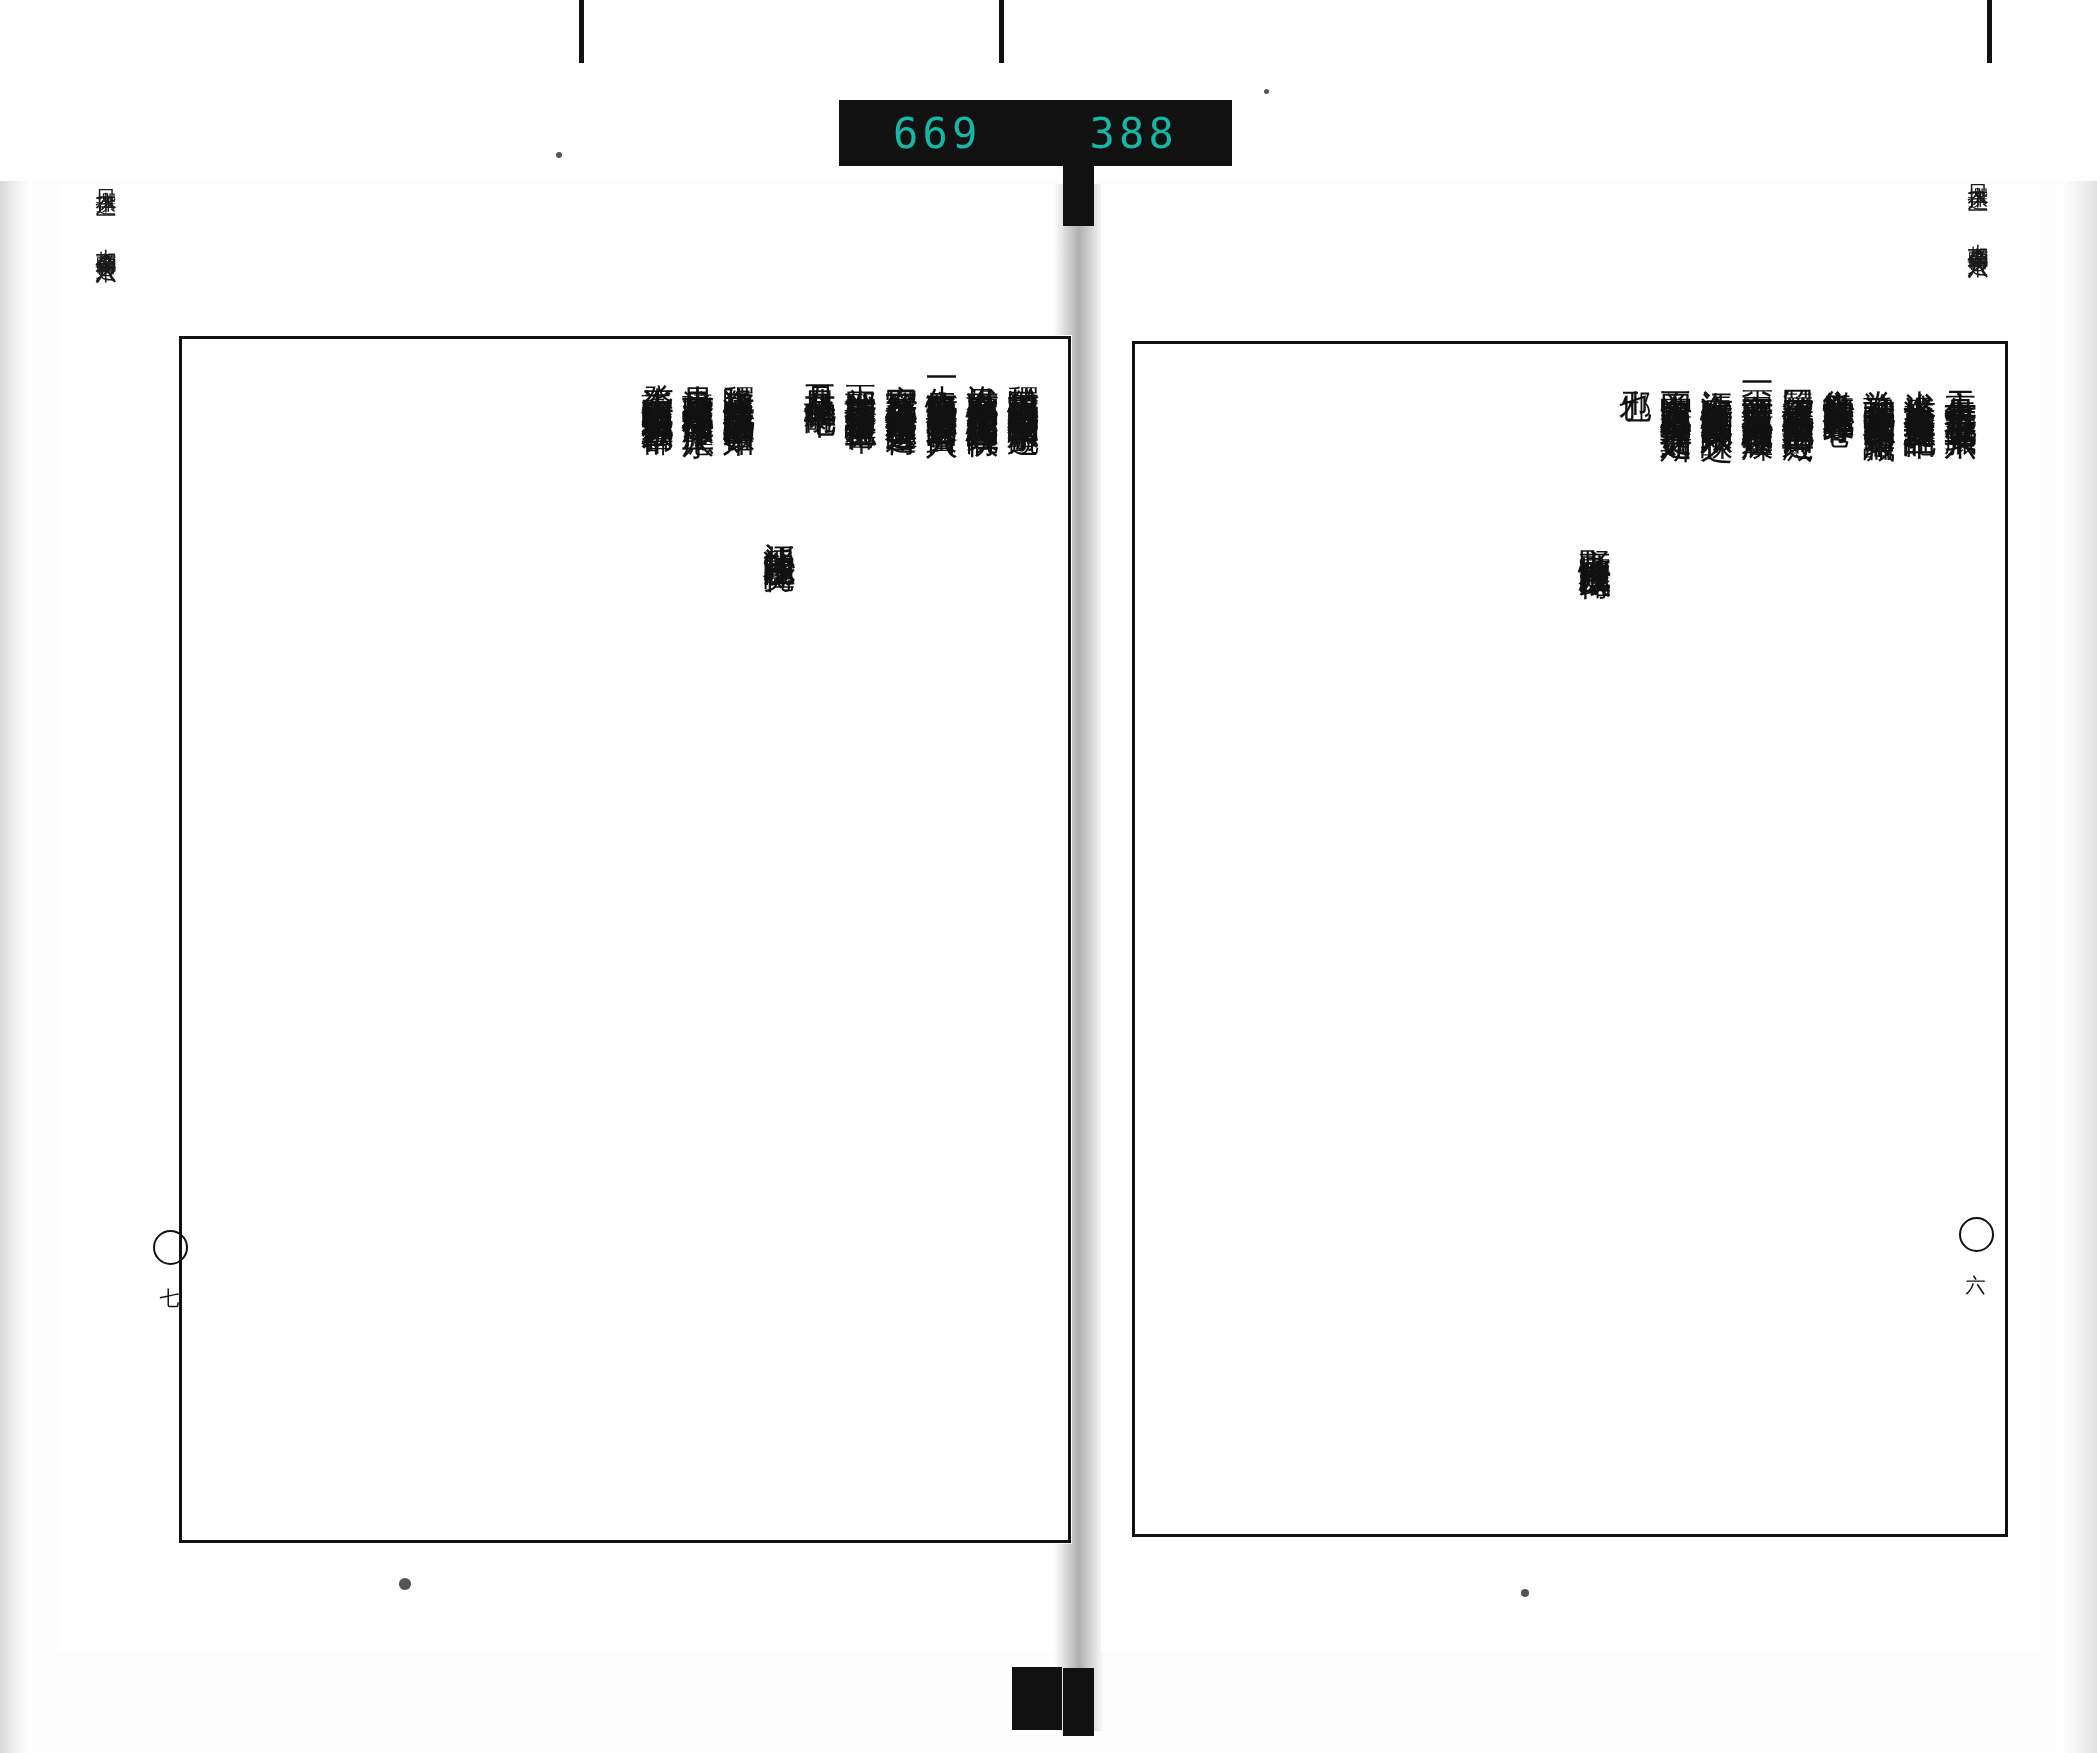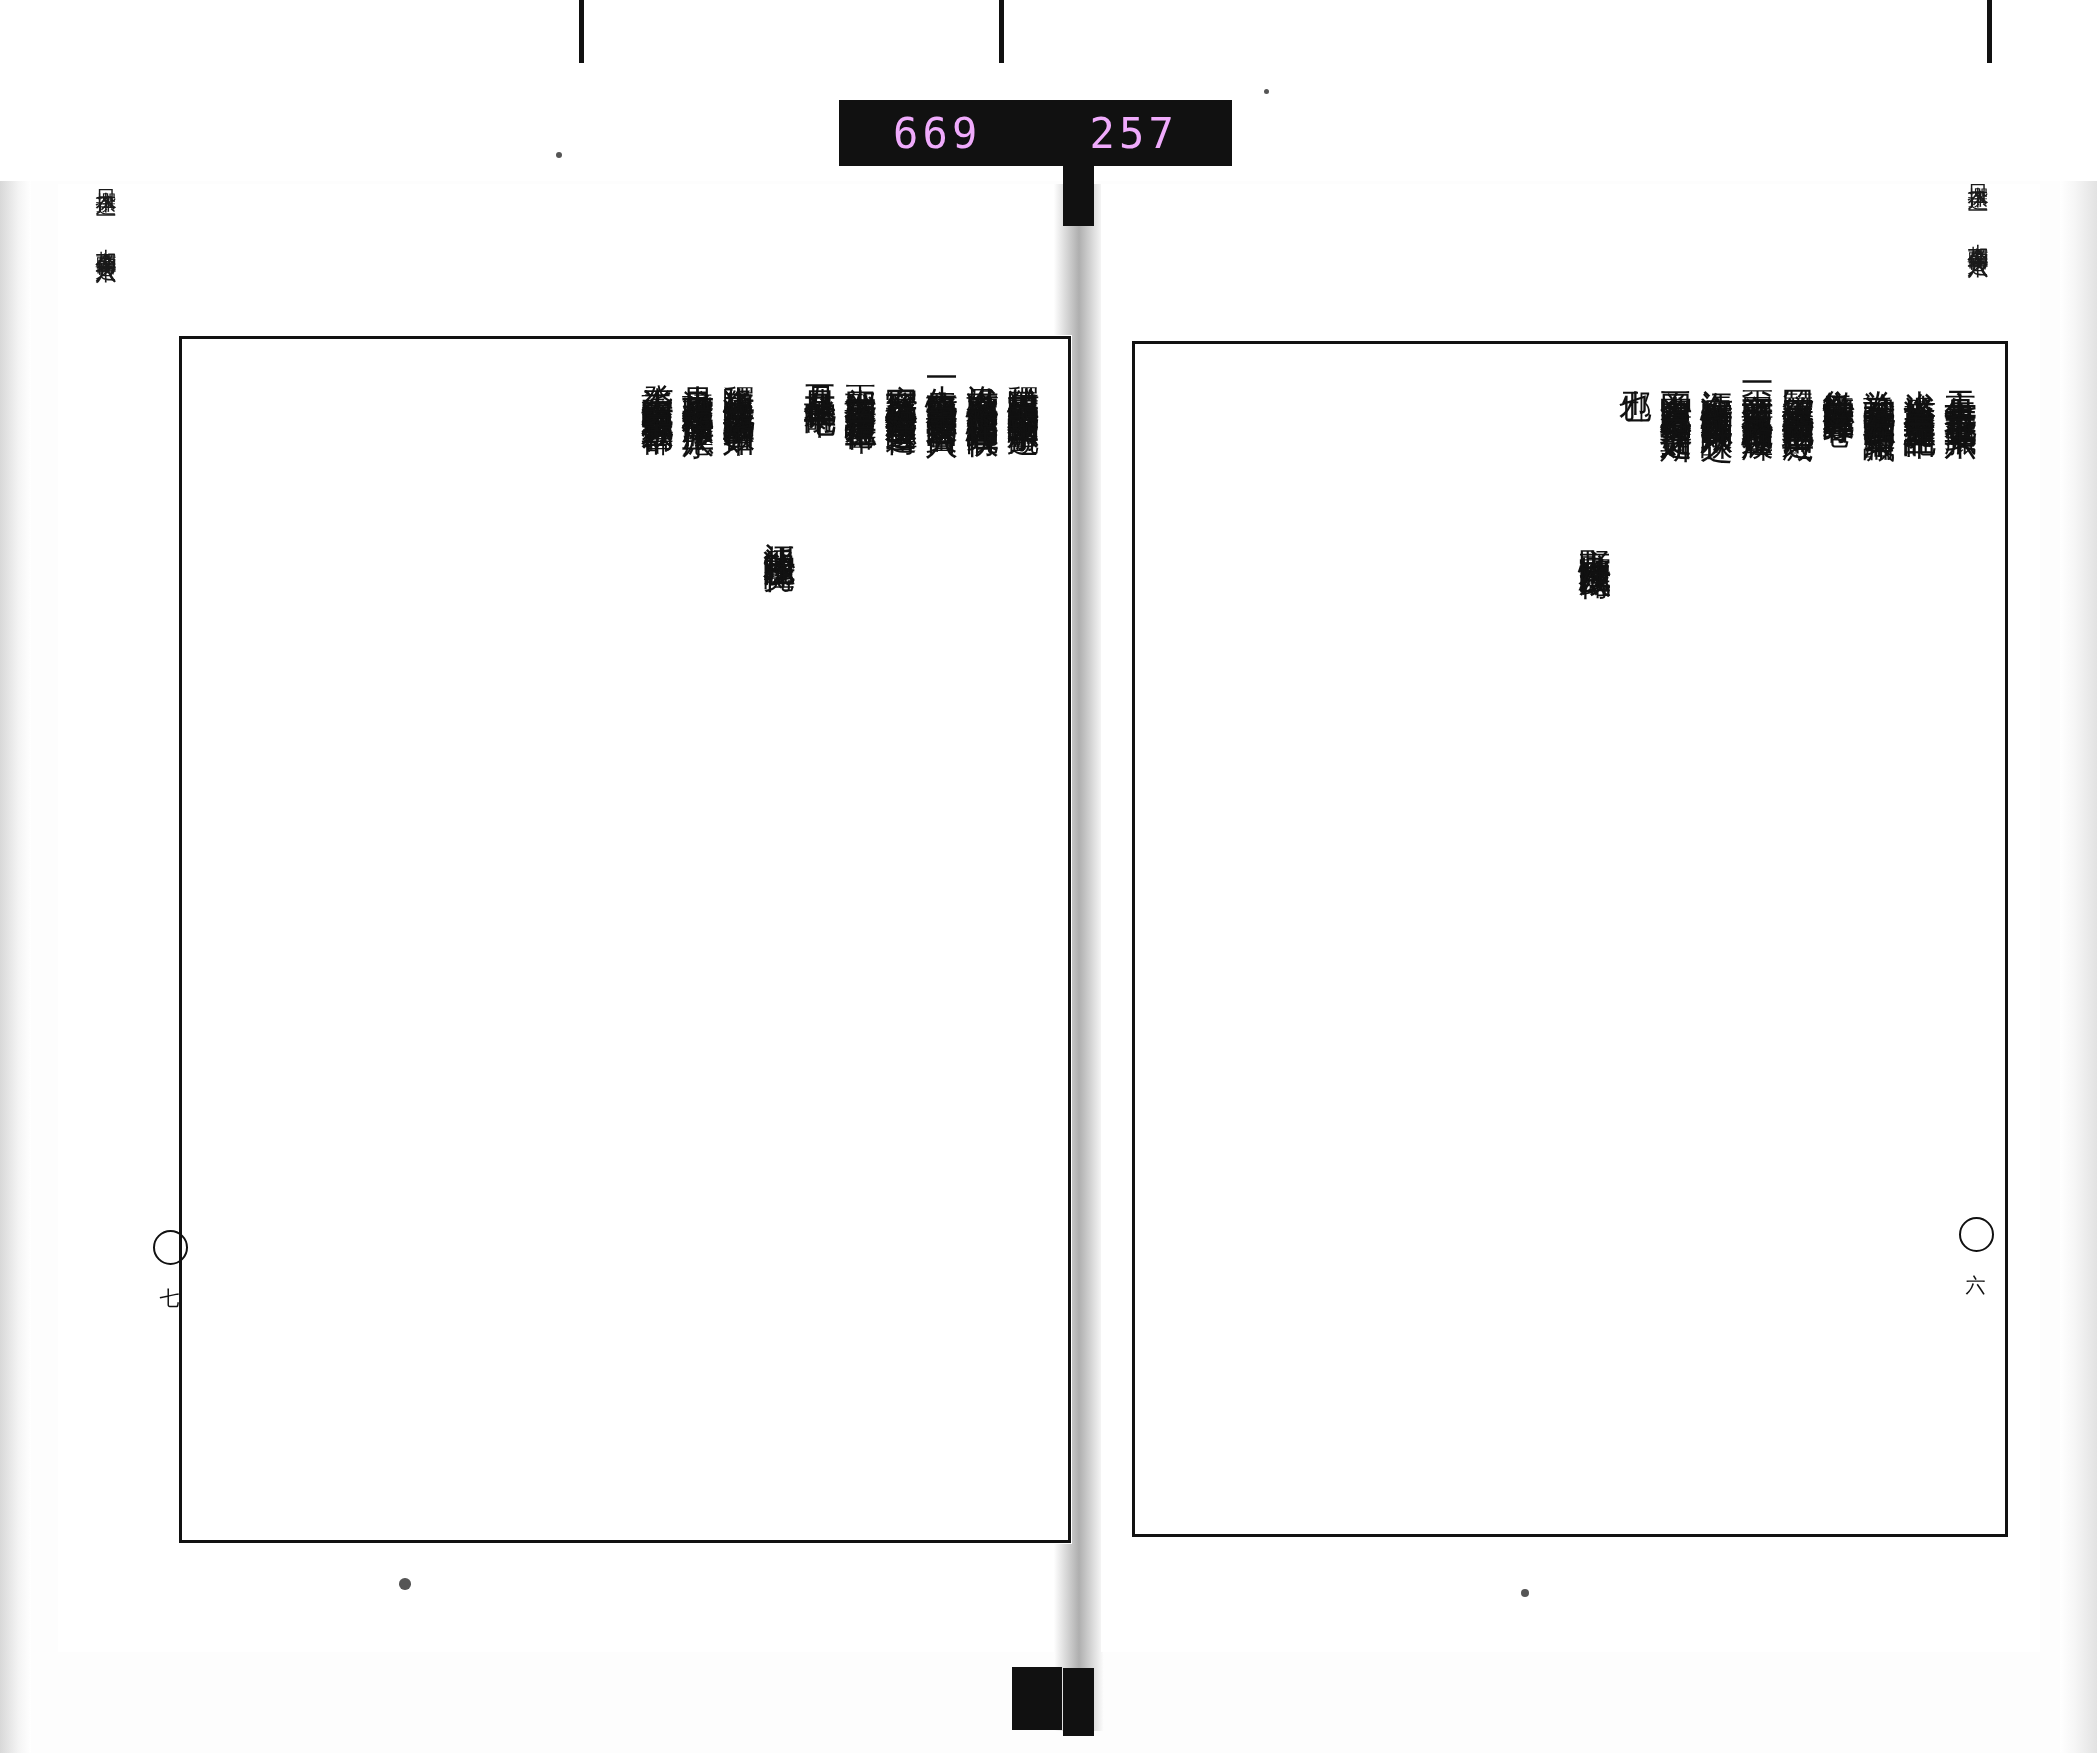--- a/index.html
+++ b/index.html
@@ -56,21 +56,21 @@
     width: 393px; height: 66px;
     background: #111;
     color: #fff;
     display: flex;
     align-items: center;
     justify-content: space-around;
     font-family: "DejaVu Sans Mono", monospace;
     font-size: 42px;
     letter-spacing: 4.2px;
   }
-  .film-label-box span { color: #f0abfc; }
+  .film-label-box span { color: #14b8a6; }
 
   
   .book {
     position: absolute;
     left: 42px;
     top: 184px;
     width: 2019px;
     height: 1547px;
   }
 
@@ -195,21 +195,21 @@
 
   <div class="scan-edge-left"></div>
   <div class="scan-edge-right"></div>
 
   <div class="film-strip">
     <div class="film-tick" style="left:579px;"></div>
     <div class="film-tick" style="left:999px;"></div>
     <div class="film-tick" style="left:1987px;"></div>
     <div class="film-label-box">
       <span>669</span>
-      <span>257</span>
+      <span>388</span>
     </div>
   </div>
 
   <div class="book">
 
     <div class="gutter"></div>
     <div class="gutter-mark top"></div>
     <div class="gutter-mark bottom"></div>
 
     <div class="page right-page">

